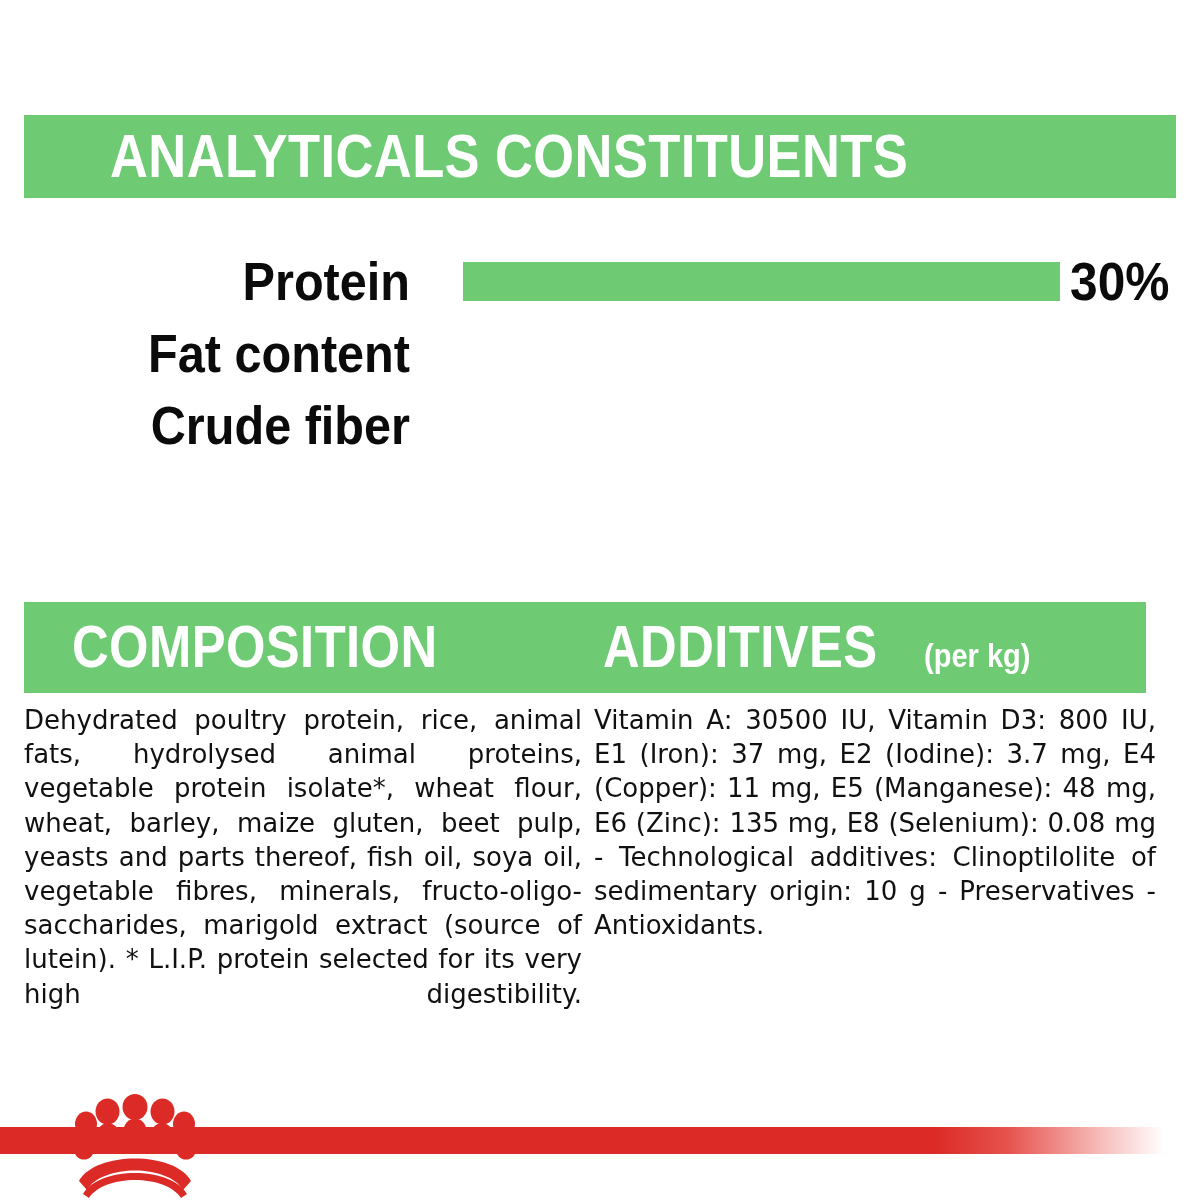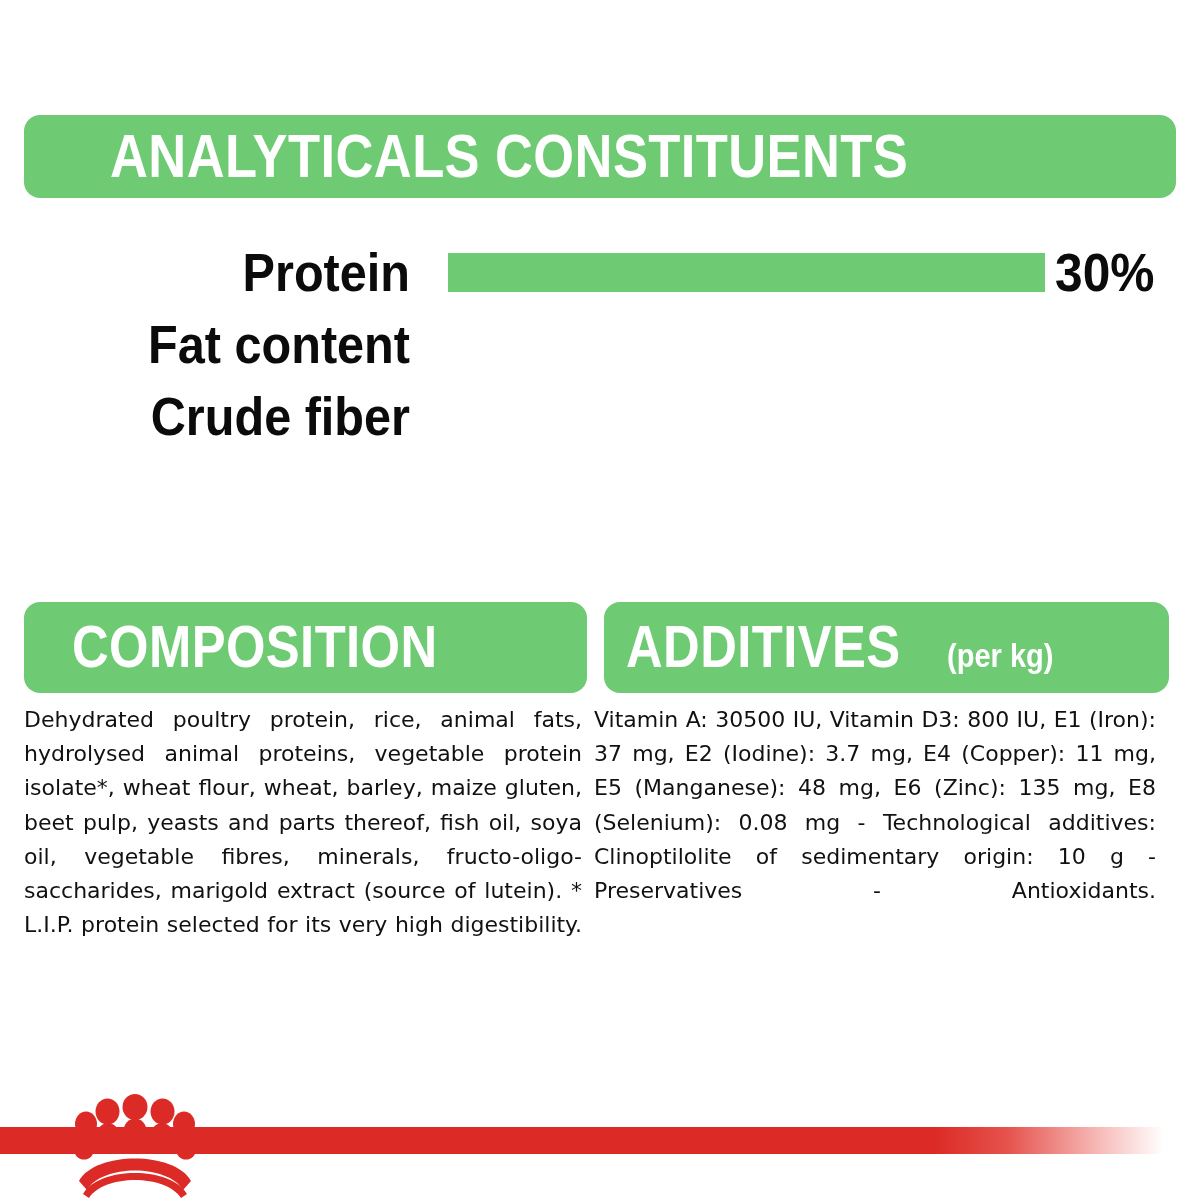--- a/index.html
+++ b/index.html
@@ -16,21 +16,20 @@
     -webkit-font-smoothing: antialiased;
   }
 
   
   .banner {
     position: absolute;
     background: #6ECB74;
     display: flex;
     align-items: center;
     box-sizing: border-box;
-    border-radius: 16px;
   }
   .banner-title {
     color: #ffffff;
     font-family: "Liberation Sans", sans-serif;
     font-weight: bold;
     letter-spacing: 0.5px;
     line-height: 1;
     white-space: nowrap;
     transform: scaleX(0.86);
     transform-origin: left center;
@@ -41,28 +40,28 @@
     top: 115px;
     width: 1152px;
     height: 83px;
     padding-left: 86px;
   }
   #analyticals-banner .banner-title { font-size: 61px; }
 
   #composition-banner {
     left: 24px;
     top: 602px;
-    width: 563px;
+    width: 678px;
     height: 91px;
     padding-left: 48px;
   }
   #composition-banner .banner-title { font-size: 59px; }
 
   #additives-banner {
-    left: 604px;
+    left: 581px;
     top: 602px;
     width: 565px;
     height: 91px;
     padding-left: 22px;
   }
   #additives-banner .banner-title { font-size: 59px; }
   #additives-banner .banner-sub {
     color: #ffffff;
     font-family: "Liberation Sans", sans-serif;
     font-weight: bold;
@@ -80,38 +79,38 @@
   #nutrient-chart {
     position: absolute;
     left: 0;
     top: 236px;
     width: 1200px;
   }
   .chart-row {
     position: relative;
     height: 72px;
     display: flex;
-    align-items: center;
+    align-items: flex-end;
   }
   .nutrient-label {
     width: 410px;
     text-align: right;
     font-family: "Liberation Sans", sans-serif;
     font-weight: bold;
     font-size: 54px;
     line-height: 1;
     color: #0b0b0b;
     white-space: nowrap;
     transform: scaleX(0.9);
     transform-origin: right center;
   }
   .bar-zone {
     display: flex;
     align-items: center;
-    margin-left: 38px;
+    margin-left: 53px;
   }
   .nutrient-bar {
     height: 39px;
     background: #6ECB74;
     flex: none;
   }
   .nutrient-value {
     font-family: "Liberation Sans", sans-serif;
     font-weight: bold;
     font-size: 54px;
@@ -122,21 +121,21 @@
     transform: scaleX(0.92);
     transform-origin: left center;
   }
   .nutrient-value.spaced { margin-left: 22px; }
 
   
   .text-column {
     position: absolute;
     top: 703px;
     font-family: "DejaVu Sans", sans-serif;
-    font-size: 22px;
+    font-size: 26px;
     line-height: 34.2px;
     color: #111111;
     text-align: justify;
     text-justify: inter-word;
   }
   #composition-text {
     left: 24px;
     width: 558px;
   }
   #additives-text {

